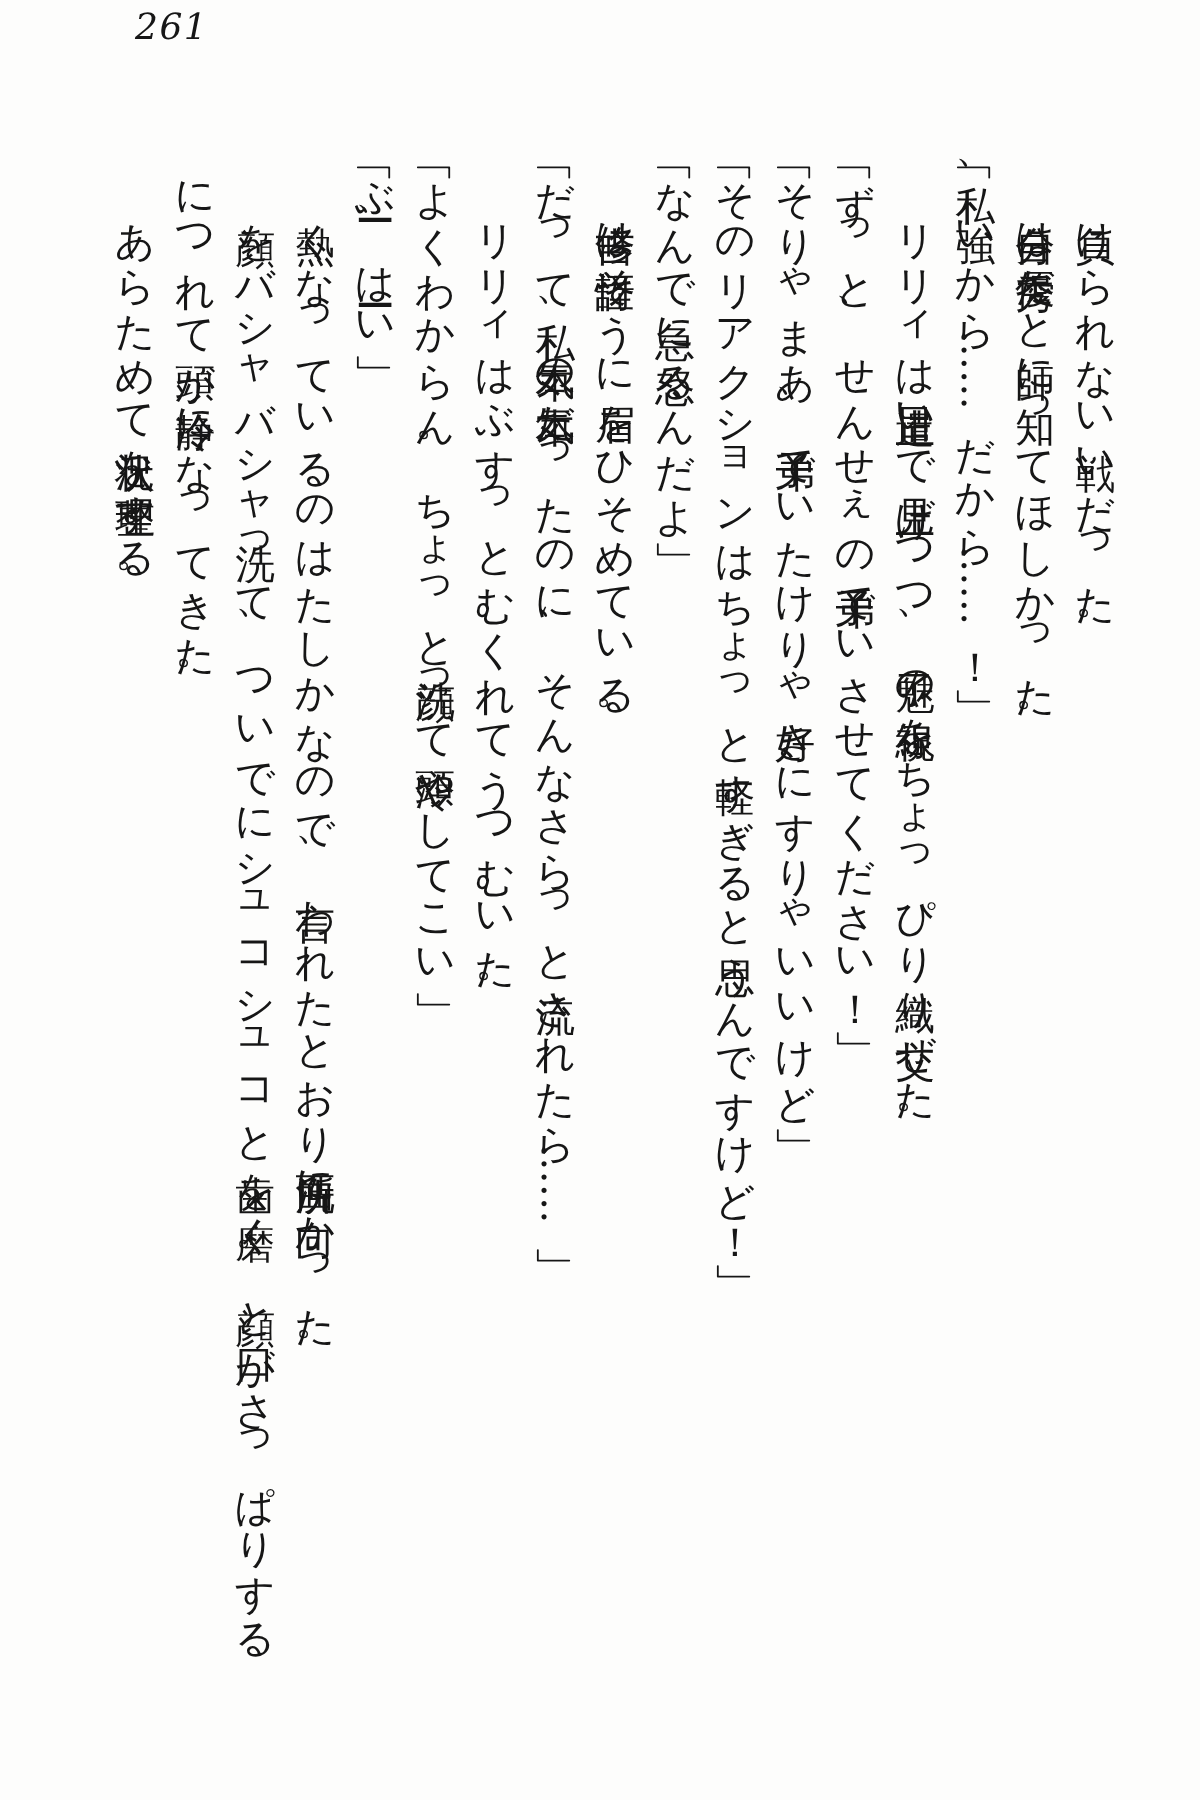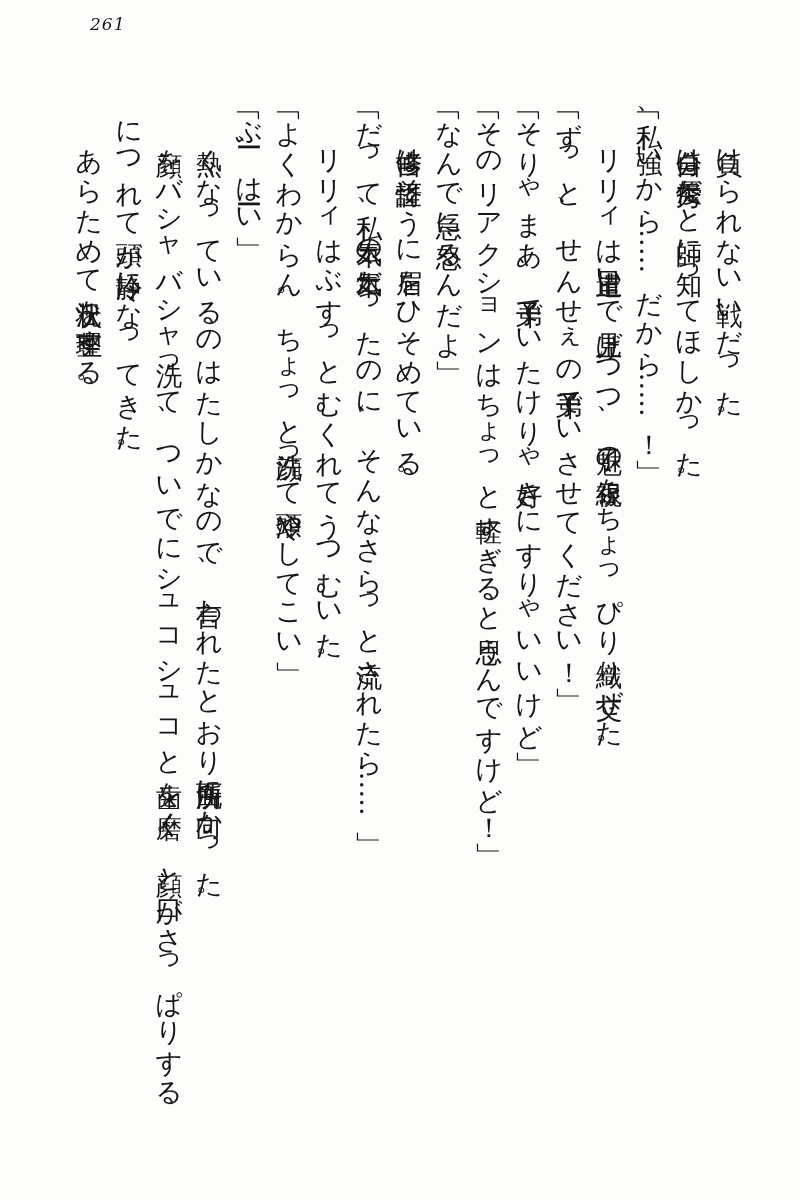--- a/index.html
+++ b/index.html
@@ -12,23 +12,23 @@
     position: relative;
     overflow: hidden;
     font-family: "DejaVu Serif", "Liberation Serif", serif;
   }
   .page {
     position: absolute;
     inset: 0;
   }
   .page-number {
     position: absolute;
-    top: 14px;
+    top: 4px;
     left: 90px;
-    font-size: 17px;
+    font-size: 24px;
     font-style: italic;
     letter-spacing: 1px;
   }
   .text-area {
     position: absolute;
     top: 103px;
     right: 51px;
     height: 1010px;
     writing-mode: vertical-rl;
     text-orientation: mixed;

